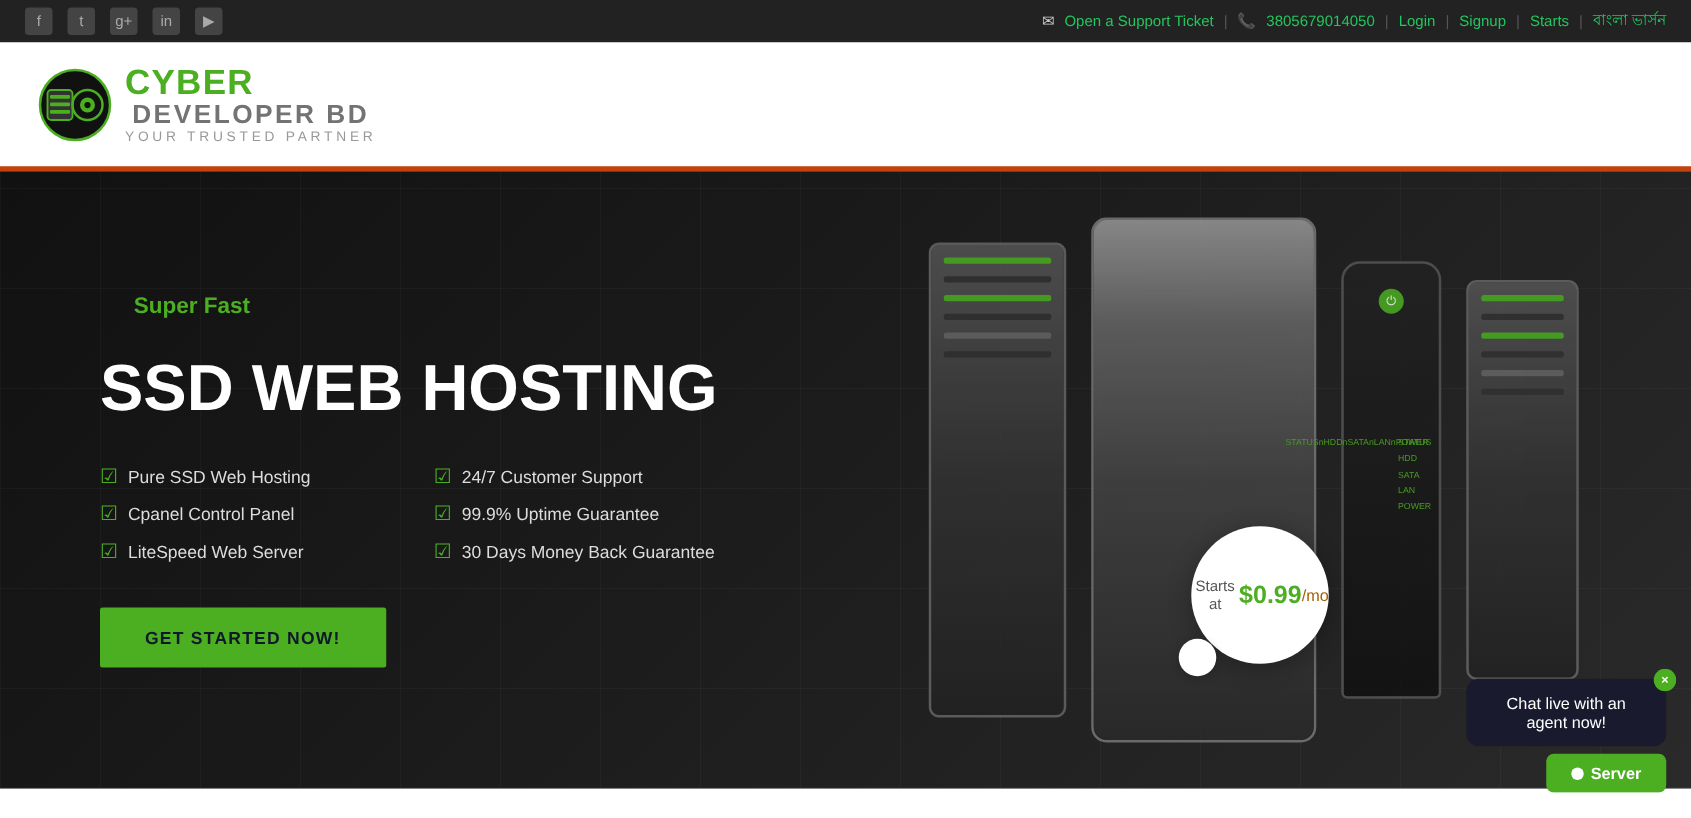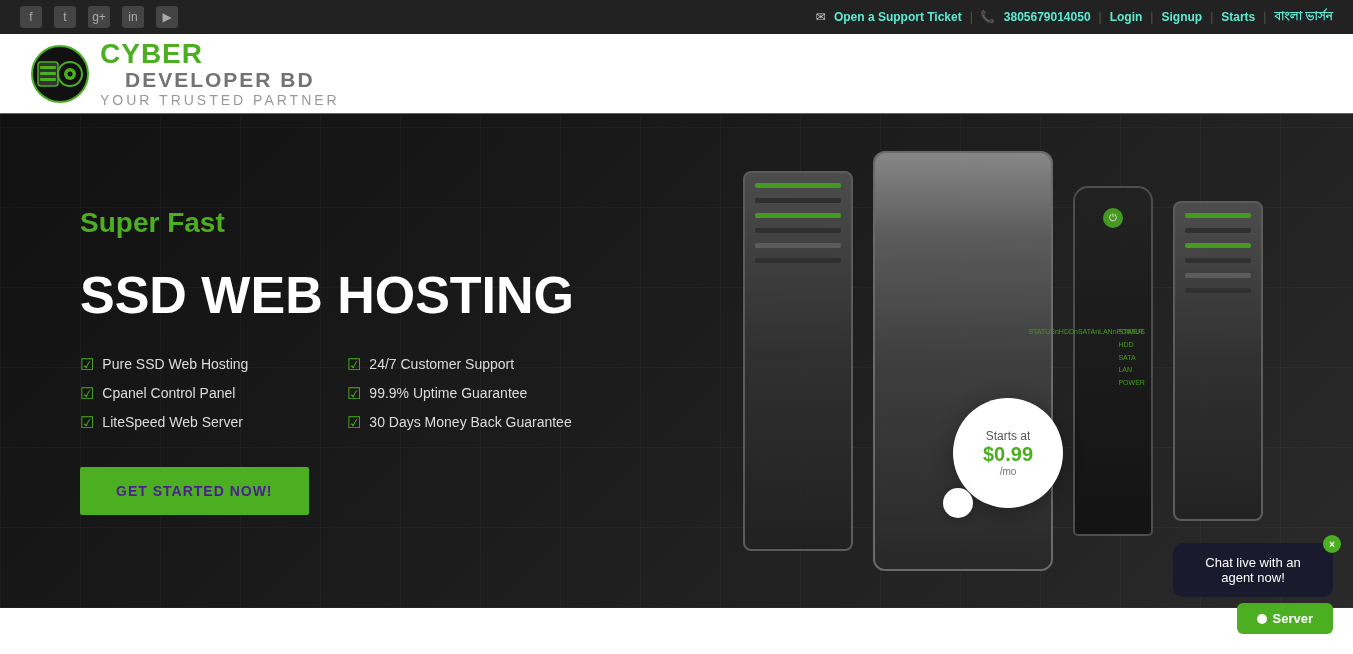--- a/index.html
+++ b/index.html
@@ -15,47 +15,47 @@
       justify-content: space-between;
       align-items: center;
     }
     .topbar-left { display: flex; gap: 12px; }
     .topbar-left a {
       color: #aaa;
       text-decoration: none;
       font-size: 12px;
     }
     .topbar-right { display: flex; align-items: center; gap: 8px; color: #ccc; font-size: 12px; }
-    .topbar-right a { color: #5eead4; text-decoration: none; font-weight: bold; }
+    .topbar-right a { color: #22c55e; text-decoration: none; }
     .topbar-right .sep { color: #555; }
     .social-icon {
       width: 22px; height: 22px;
       background: #444;
       border-radius: 3px;
       display: inline-flex; align-items: center; justify-content: center;
       color: #aaa; font-size: 11px;
       text-decoration: none;
     }
 
     
     .header {
       background: #fff;
       padding: 10px 30px;
       display: flex;
       align-items: center;
       justify-content: space-between;
-      border-bottom: 1px solid #c2410c;
-      height: 80px;
+      border-bottom: 4px solid #c2410c;
+      height: 103px;
       gap: 39px;
     }
     .logo { display: flex; align-items: center; gap: 10px; }
     .logo-text { display: flex; flex-direction: column; }
     .logo-text .cyber { color: #4caf22; font-size: 28px; font-weight: 900; line-height: 1; letter-spacing: 1px; }
     .logo-text .developer { color: #737373; font-size: 21px; font-weight: 700; letter-spacing: 2px; text-align: center; }
-    .logo-text .tagline { color: #999; font-size: 14px; letter-spacing: 3px; }
+    .logo-text .tagline { color: #999; font-size: 11px; letter-spacing: 3px; }
 
     nav { display: flex; align-items: center; gap: 30px; }
     nav a {
       color: #444;
       text-decoration: none;
       font-size: 13px;
       font-weight: 600;
       letter-spacing: 0.5px;
     }
 
@@ -134,53 +134,54 @@
     
     .price-bubble {
       position: absolute;
       right: 290px;
       bottom: 100px;
       width: 110px;
       height: 110px;
       background: #fff;
       border-radius: 50%;
       display: flex;
-      flex-direction: column;
+      flex-direction: row;
       align-items: center;
       justify-content: center;
       text-align: center;
       box-shadow: 0 4px 20px rgba(0,0,0,0.3);
       z-index: 10;
     }
     .price-bubble .starts { font-size: 12px; color: #555; }
     .price-bubble .price { font-size: 20px; color: #4caf22; font-weight: 900; }
-    .price-bubble .per { font-size: 10px; color: #737373; }
+    .price-bubble .per { font-size: 13px; color: #a16207; }
     .price-bubble .small-circle {
       position: absolute;
       bottom: -10px;
       left: -10px;
       width: 30px;
       height: 30px;
       background: #fff;
       border-radius: 50%;
       box-shadow: 0 2px 8px rgba(0,0,0,0.2);
     }
 
     
     .hero-content {
       position: relative;
       z-index: 5;
       padding-left: 80px;
       max-width: 650px;
     }
     .hero-subtitle {
       color: #4caf22;
-      font-size: 28px;
+      font-size: 18px;
       font-weight: 600;
       margin-bottom: 10px;
+      margin-left: 27px;
     }
     .hero-title {
       color: #fff;
       font-size: 52px;
       font-weight: 900;
       margin-bottom: 30px;
       line-height: 1.1;
       margin-top: 28px;
     }
     .features {
@@ -192,21 +193,21 @@
     .feature-item {
       display: flex;
       align-items: center;
       gap: 8px;
       color: #ddd;
       font-size: 14px;
     }
     .check-icon { color: #4caf22; font-size: 16px; }
     .btn-get-started {
       background: #4caf22;
-      color: #4c1d95;
+      color: #0f172a;
       border: none;
       padding: 16px 36px;
       font-size: 14px;
       font-weight: 700;
       letter-spacing: 1px;
       cursor: pointer;
       border-radius: 2px;
     }
 
     

